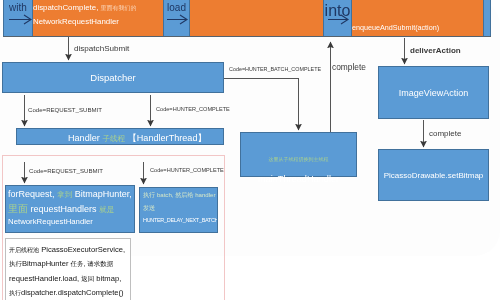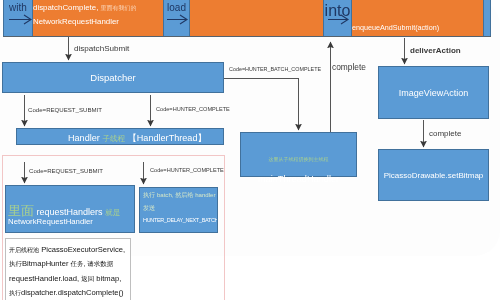--- a/index.html
+++ b/index.html
@@ -74,22 +74,25 @@
     <span style="font-size:9px;">ImageViewAction</span>
   </div>
 
   <div class="box blue ctr" style="left:378px;top:149px;width:111px;height:52px;">
     <span style="font-size:8px;">PicassoDrawable.setBitmap</span>
   </div>
 
   <div class="pinkbox" style="left:2px;top:155px;width:223px;height:152px;"></div>
 
   <div class="box blue" style="left:5px;top:185px;width:130px;height:48px;">
+    <div style="position:absolute;left:2px;top:3px;font-size:9px;white-space:nowrap;">
+      <span>forRequest, </span><span class="cn" style="font-size:7.6px;">拿到</span><span> BitmapHunter, </span>
+    </div>
     <div style="position:absolute;left:2px;top:16px;font-size:9px;white-space:nowrap;">
-      <span class="cn" style="font-size:13px;">里面</span><span> requestHandlers </span><span class="cn" style="font-size:7.6px;">就是</span>
+      <span class="cn" style="font-size:10px;">里面</span><span> requestHandlers </span><span class="cn" style="font-size:7.6px;">就是</span>
     </div>
     <div style="position:absolute;left:2px;top:31px;font-size:7.8px;white-space:nowrap;">NetworkRequestHandler</div>
   </div>
 
   <div class="box blue" style="left:139px;top:187px;width:79px;height:46px;overflow:hidden;">
     <div style="position:absolute;left:3px;top:3px;font-size:6.1px;white-space:nowrap;color:#d6e8c8;">
       <span>执行 batch, </span><span>然后给 handler</span>
     </div>
     <div style="position:absolute;left:3px;top:16px;font-size:6.1px;white-space:nowrap;color:#d6e8c8;">发送</div>
     <div style="position:absolute;left:3px;top:29px;font-size:5.5px;white-space:nowrap;color:#ffffff;letter-spacing:-0.32px;">HUNTER_DELAY_NEXT_BATCH</div>

